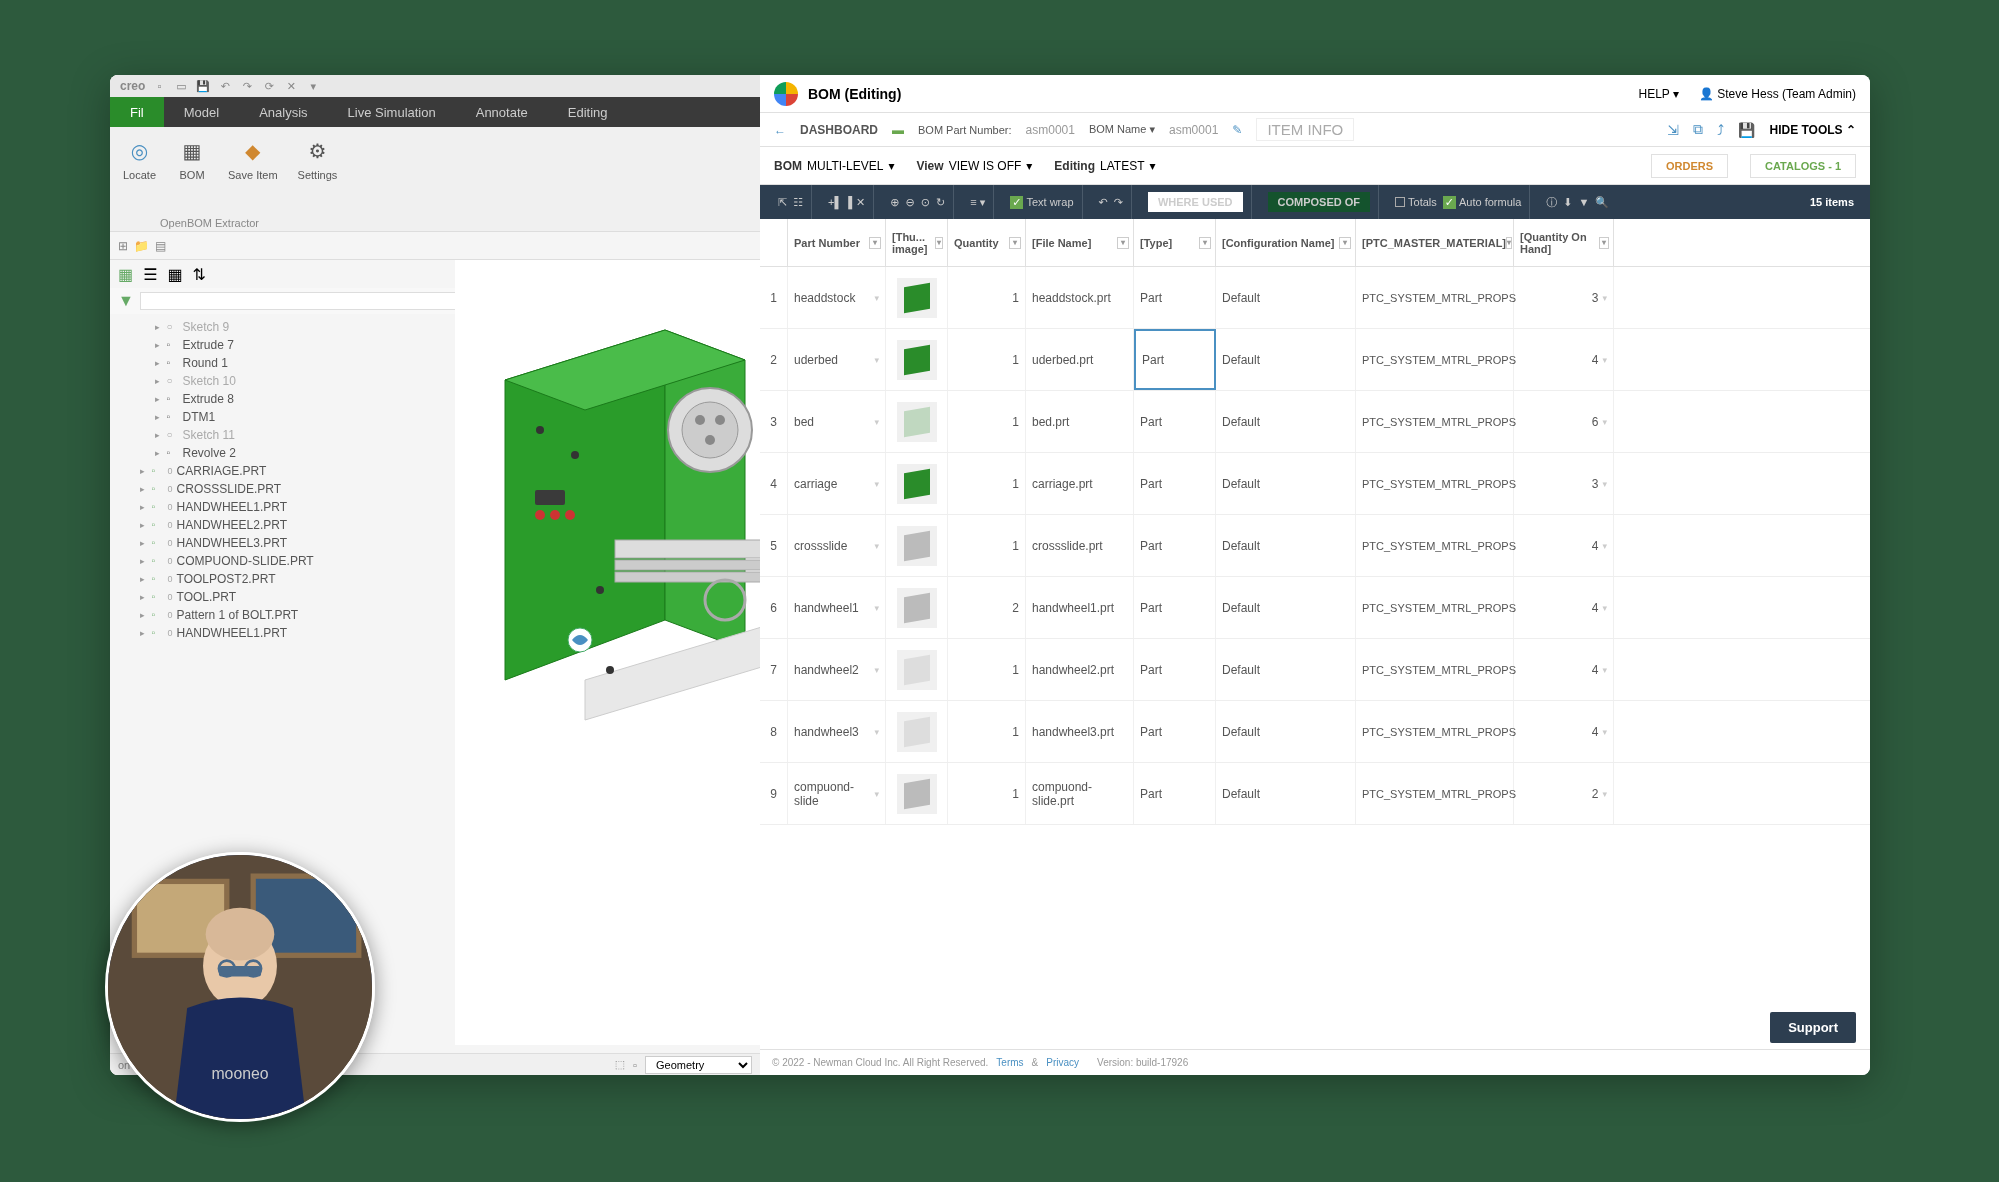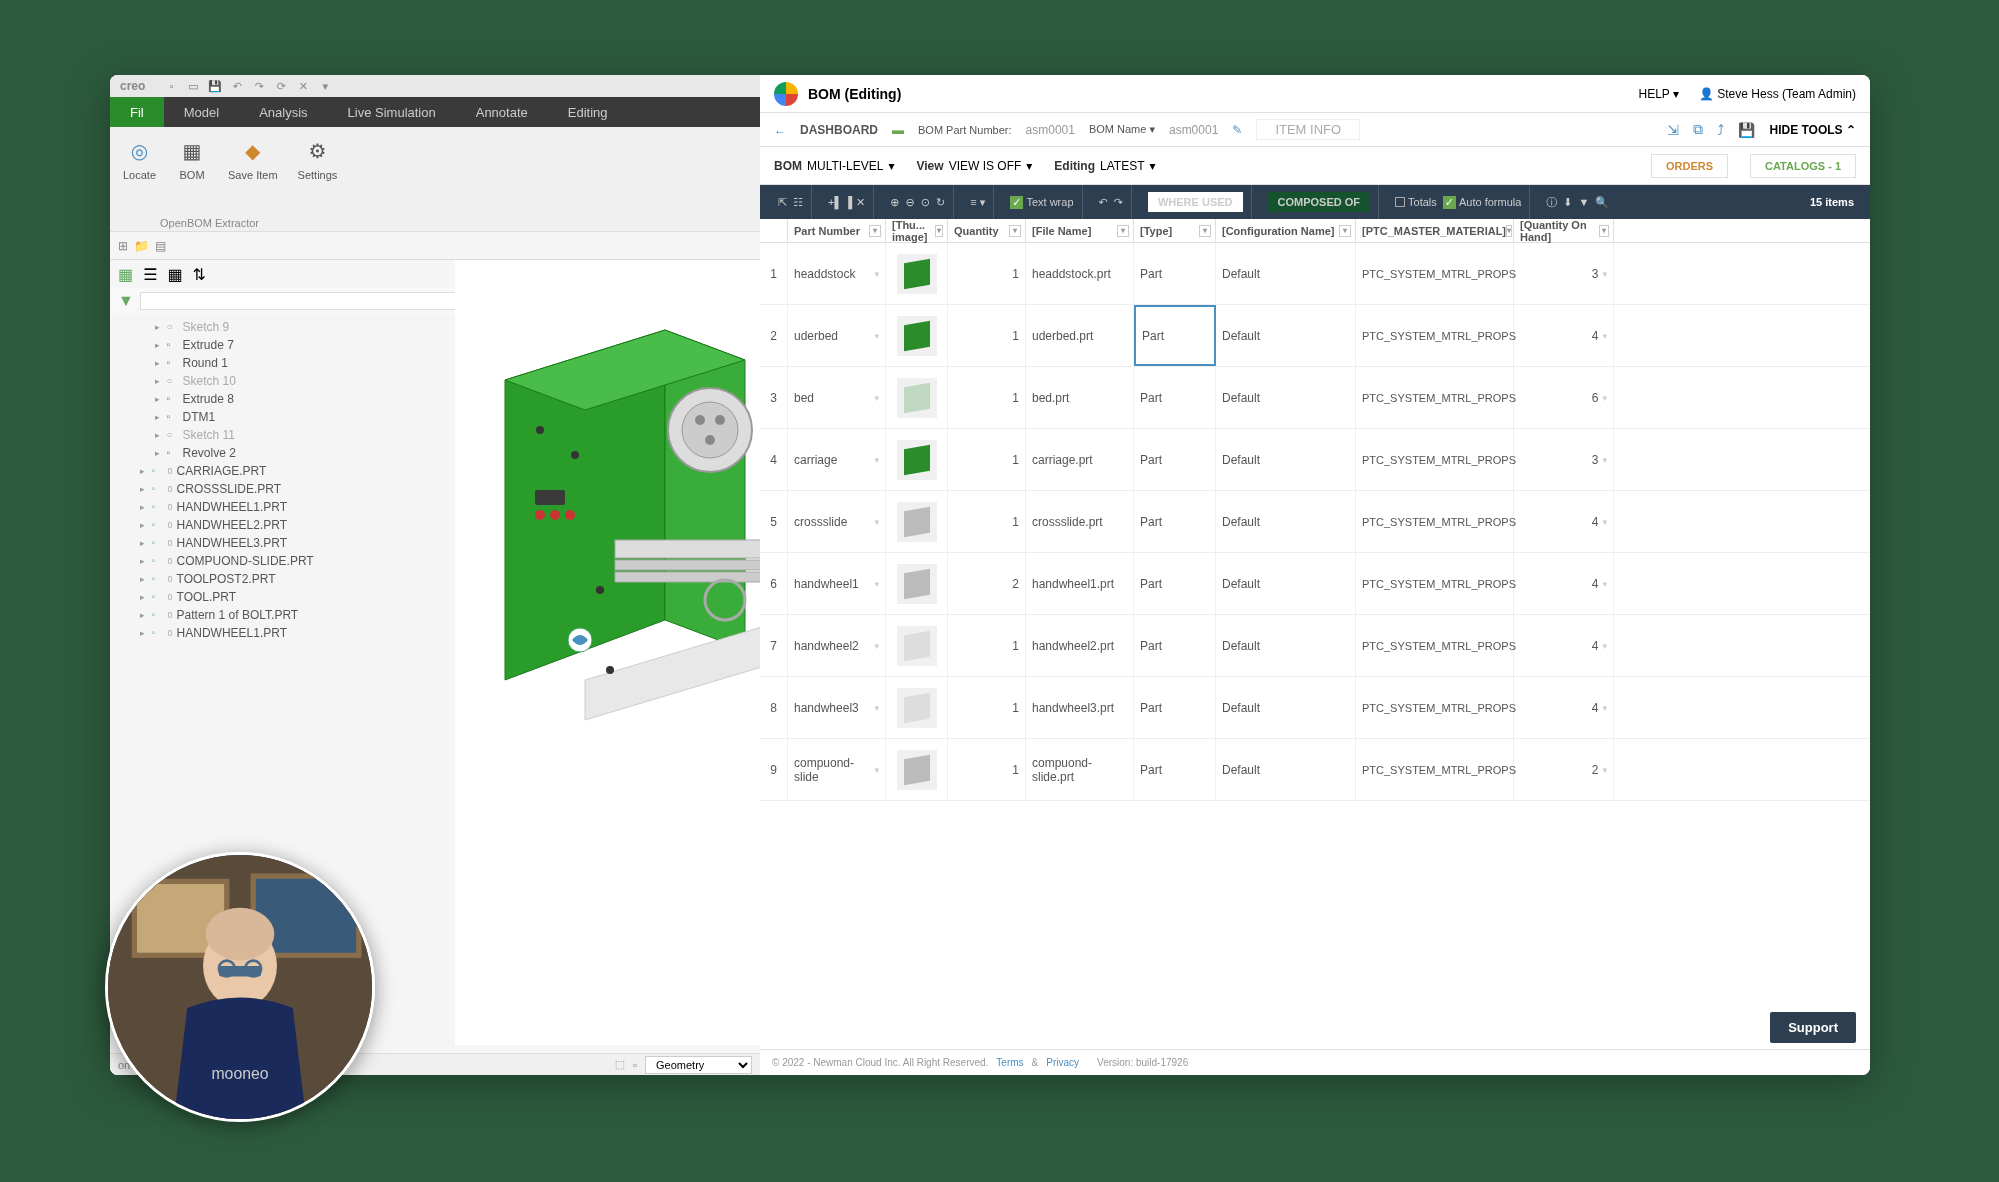--- a/index.html
+++ b/index.html
@@ -2,21 +2,21 @@
 <html><head>
 <meta charset="utf-8">
 <style>
 * { margin: 0; padding: 0; box-sizing: border-box; font-family: Arial, sans-serif; }
 body { background: #2d5a3d; width: 1999px; height: 1182px; position: relative; }
 .main-window { position: absolute; left: 110px; top: 75px; width: 1760px; height: 1000px; background: #fff; border-radius: 8px; overflow: hidden; box-shadow: 0 8px 40px rgba(0,0,0,0.3); }
 
 
 .creo-area { position: absolute; left: 0; top: 0; width: 650px; height: 100%; background: #f5f5f5; }
 .creo-titlebar { height: 22px; background: #e8e8e8; display: flex; align-items: center; padding-left: 10px; font-size: 12px; color: #555; }
-.creo-titlebar .logo { color: #888; font-weight: bold; margin-right: 15px; }
+.creo-titlebar .logo { color: #888; font-weight: bold; margin-right: 3px; }
 .creo-titlebar .tb-icon { width: 16px; height: 16px; margin: 0 3px; color: #888; font-size: 11px; display: inline-flex; align-items: center; justify-content: center; }
 .creo-menubar { height: 30px; background: #3a3a3a; display: flex; }
 .creo-menubar .tab { padding: 0 20px; color: #ccc; font-size: 13px; display: flex; align-items: center; cursor: pointer; }
 .creo-menubar .tab.active { background: #2a8c2a; color: #fff; }
 .creo-ribbon { height: 105px; background: #f0f0f0; border-bottom: 1px solid #ddd; display: flex; padding: 5px 8px; gap: 10px; }
 .ribbon-btn { display: flex; flex-direction: column; align-items: center; justify-content: flex-start; padding: 5px; cursor: pointer; font-size: 11px; color: #555; gap: 4px; min-width: 42px; }
 .ribbon-btn .ico { width: 28px; height: 28px; display: flex; align-items: center; justify-content: center; font-size: 20px; }
 .ribbon-group-label { position: absolute; bottom: 3px; left: 50px; font-size: 11px; color: #888; }
 .creo-ribbon-wrap { position: relative; }
 .tree-toolbar { height: 28px; background: #f5f5f5; border-bottom: 1px solid #ddd; display: flex; align-items: center; padding: 0 8px; gap: 6px; }
@@ -40,36 +40,36 @@
 .ob-header { height: 38px; border-bottom: 1px solid #e0e0e0; display: flex; align-items: center; padding: 16px 14px; justify-content: space-between; }
 .ob-header-left { display: flex; align-items: center; gap: 10px; }
 .ob-logo { width: 24px; height: 24px; background: conic-gradient(#f4b400 0 90deg, #db4437 90deg 180deg, #4285f4 180deg 270deg, #0f9d58 270deg); border-radius: 50%; }
 .ob-title { font-weight: bold; font-size: 14px; }
 .ob-header-right { display: flex; align-items: center; gap: 20px; font-size: 12px; }
 .ob-breadcrumb { height: 34px; border-bottom: 1px solid #e0e0e0; display: flex; align-items: center; padding: 0 14px; gap: 14px; font-size: 12px; }
 .ob-breadcrumb .back { color: #4a90c2; cursor: pointer; }
 .ob-breadcrumb .dash { font-weight: bold; color: #555; }
 .ob-breadcrumb .field-label { font-weight: normal; font-size: 11px; color: #555; }
 .ob-breadcrumb .field-val { color: #999; }
-.ob-breadcrumb .item-info { color: #aaa; font-size: 13px; padding: 2px 18px; border: 1px solid #eee; }
+.ob-breadcrumb .item-info { color: #aaa; font-size: 15px; padding: 2px 10px; border: 1px solid #eee; }
 .ob-breadcrumb .spacer { flex: 1; }
 .ob-breadcrumb .tool-ico { color: #4a90c2; font-size: 14px; cursor: pointer; }
 .ob-breadcrumb .hide-tools { font-size: 12px; font-weight: bold; cursor: pointer; }
 .ob-toolbar2 { height: 38px; border-bottom: 1px solid #e0e0e0; display: flex; align-items: center; padding: 0 14px; gap: 22px; font-size: 12px; }
 .ob-toolbar2 .seg { display: flex; align-items: center; gap: 5px; }
 .ob-toolbar2 .seg b { color: #333; }
 .ob-toolbar2 .pill { border: 1px solid #e0e0e0; padding: 5px 14px; color: #6aa84f; font-size: 11px; font-weight: bold; cursor: pointer; }
 .ob-toolbar2 .pill.orange { color: #d08830; }
 .ob-toolbar3 { height: 34px; background: #2d3e50; color: #fff; display: flex; align-items: center; padding: 0 10px; font-size: 11px; gap: 8px; }
 .ob-toolbar3 .grp { display: flex; align-items: center; gap: 6px; padding: 0 8px; border-right: 1px solid #4a5a6a; height: 100%; }
 .ob-toolbar3 .grp span { cursor: pointer; color: #ccc; }
 .ob-toolbar3 .chk { display: flex; align-items: center; gap: 3px; }
 .ob-toolbar3 .btn-white { background: #fff; color: #333; padding: 4px 10px; font-size: 11px; font-weight: bold; }
 .ob-toolbar3 .items-count { margin-left: auto; font-weight: bold; padding-right: 6px; }
-.ob-table-head { height: 24px; border-bottom: 1px solid #e0e0e0; display: flex; font-size: 11px; font-weight: bold; color: #555; }
+.ob-table-head { height: 48px; border-bottom: 1px solid #e0e0e0; display: flex; font-size: 11px; font-weight: bold; color: #555; }
 .ob-table-head .th { border-right: 1px solid #e0e0e0; display: flex; align-items: center; justify-content: space-between; padding: 0 4px 0 6px; }
 .ob-table-head .th .ft { width: 12px; height: 12px; border: 1px solid #ccc; font-size: 8px; display: flex; align-items: center; justify-content: center; color: #999; cursor: pointer; }
 .ob-table-body { flex: 1; overflow-y: auto; }
 .ob-row { height: 62px; border-bottom: 1px solid #eee; display: flex; font-size: 12px; color: #555; align-items: center; }
 .ob-row .td { border-right: 1px solid #f0f0f0; height: 100%; display: flex; align-items: center; padding: 0 6px; }
 .ob-row .td.selected { border: 2px solid #4a90c2; }
 .col-idx { width: 28px; justify-content: center; }
 .col-pn { width: 98px; }
 .col-th { width: 62px; justify-content: center; }
 .col-qty { width: 78px; justify-content: flex-end; }

